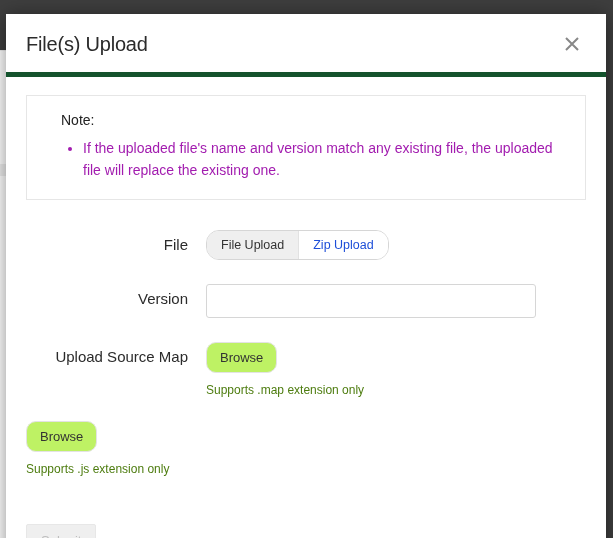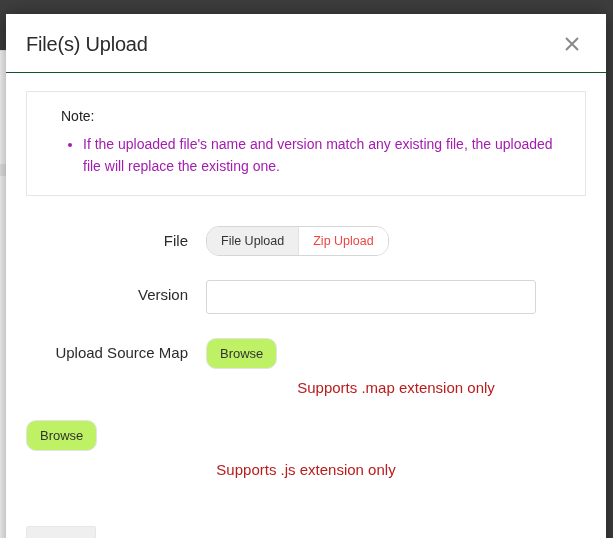--- a/index.html
+++ b/index.html
@@ -11,21 +11,21 @@
   .modal {
     position: absolute; left: 6px; right: 7px; top: 14px;
     background: #fff;
     box-shadow: 0 2px 18px rgba(0,0,0,0.45);
     min-height: 516px;
     display: flex; flex-direction: column;
   }
   .modal-header {
     padding: 16px 20px 14px 20px;
     display: flex; align-items: center; justify-content: space-between;
-    border-bottom: 1px solid #14532d;
+    border-bottom: 5px solid #14532d;
   }
   .modal-title { font-size: 20px; font-weight: 400; color: #2b2b2b; letter-spacing: -0.2px; }
   .close-btn {
     width: 28px; height: 28px; display: flex; align-items: center; justify-content: center;
     color: #888; cursor: pointer;
   }
   .close-btn svg { width: 16px; height: 16px; stroke: #888; stroke-width: 2; }
   .modal-body {
     padding: 18px 20px 10px 20px;
     flex: 1;
@@ -51,21 +51,21 @@
   .seg-group {
     display: inline-flex;
     border: 1px solid #d6d6d6;
     border-radius: 13px;
     overflow: hidden;
   }
   .seg-btn {
     padding: 7px 14px;
     font-size: 12.5px;
     background: #fff;
-    color: #ef4444;
+    color: #1d4ed8;
     cursor: pointer;
     border: none;
   }
   .seg-btn + .seg-btn { border-left: 1px solid #e2e2e2; }
   .seg-btn.active { background: #efefef; color: #333; }
   .text-input {
     width: 330px; max-width: 100%;
     height: 34px;
     border: 1px solid #d6d6d6;
     border-radius: 3px;
@@ -75,21 +75,21 @@
   .browse-btn {
     display: inline-block;
     padding: 7px 13px;
     font-size: 13px;
     background: #bef264;
     border: 1px solid #e3e3e3;
     border-radius: 10px;
     color: #333;
     cursor: pointer;
   }
-  .hint { font-size: 15px; color: #b91c1c; margin-top: 10px; text-align: center; }
+  .hint { font-size: 12px; color: #4d7c0f; margin-top: 10px; }
   .modal-footer {
     padding: 14px 20px 18px 20px;
   }
   .submit-btn {
     padding: 8px 14px;
     font-size: 13px;
     background: #efefef;
     border: 1px solid #e7e7e7;
     color: #bdbdbd;
     border-radius: 2px;

